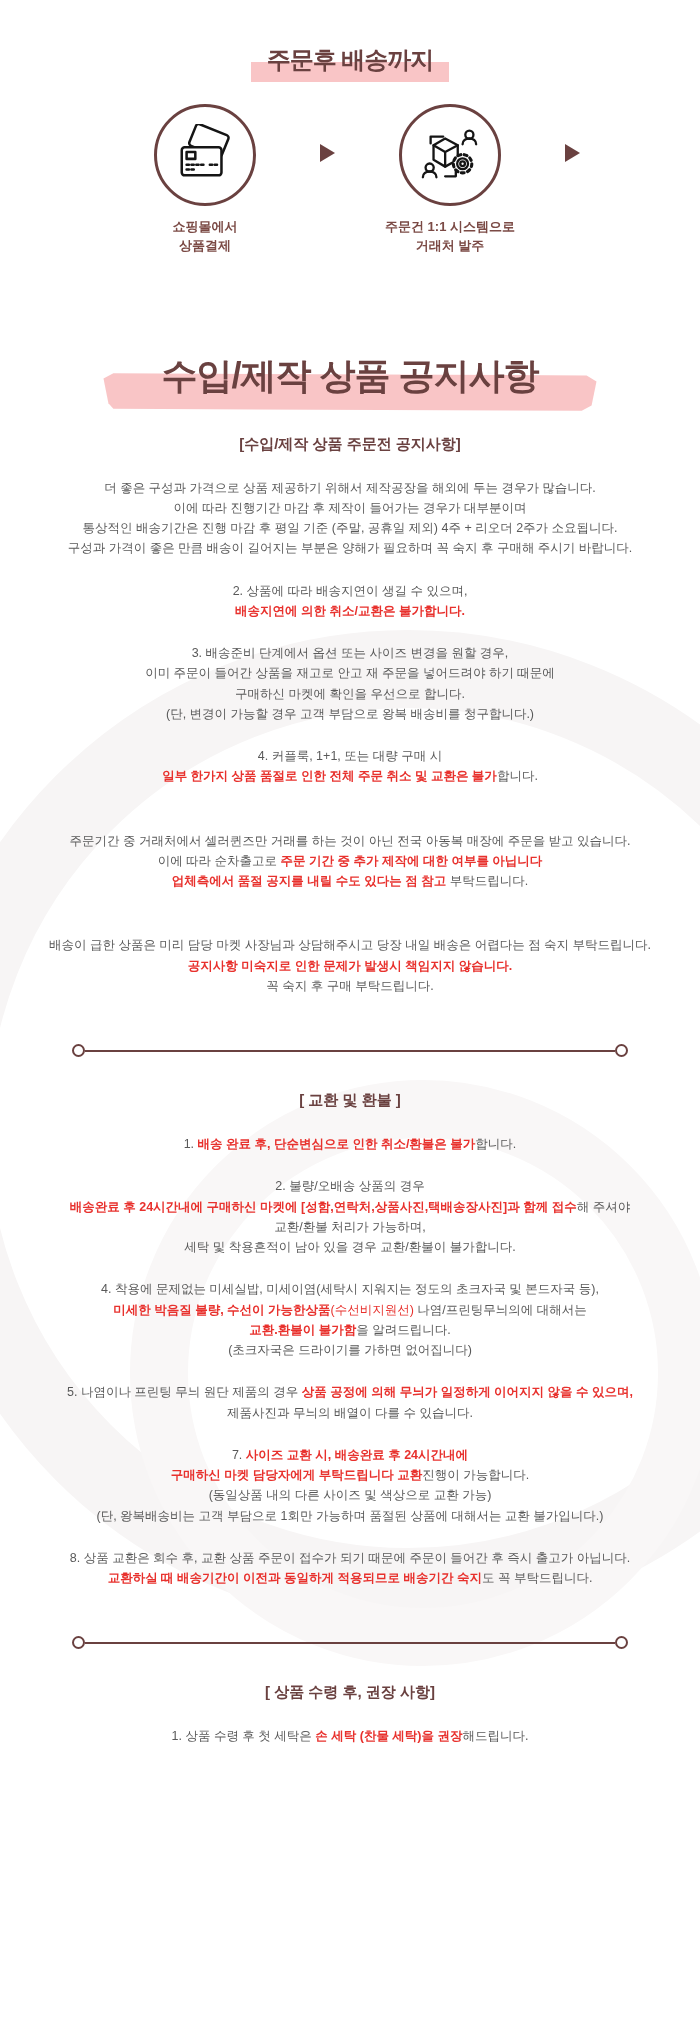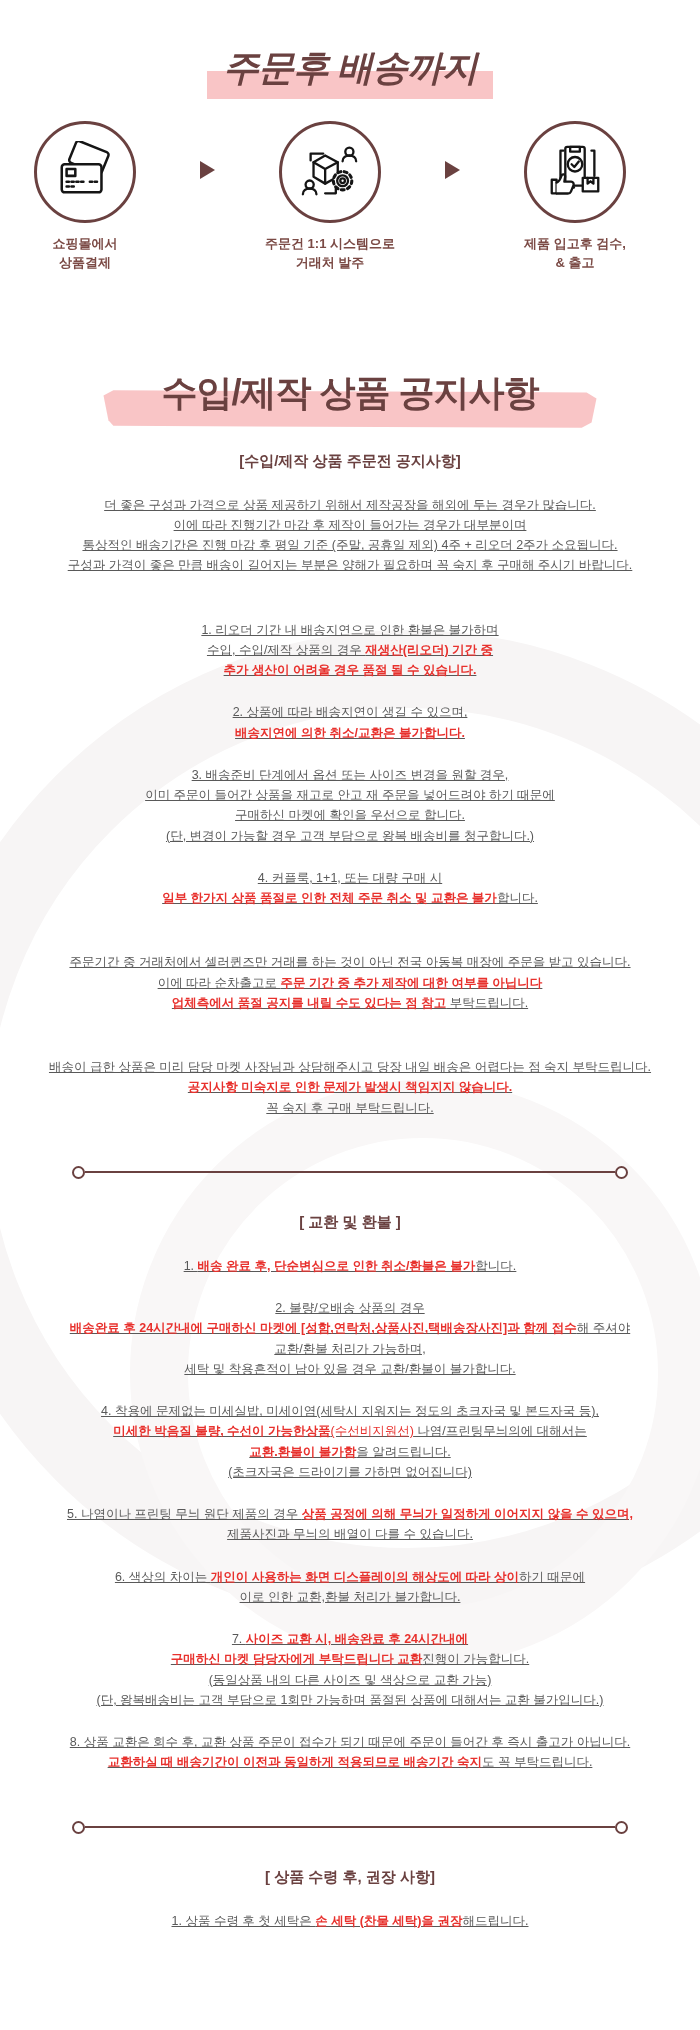--- a/index.html
+++ b/index.html
@@ -5,39 +5,39 @@
   html,body{margin:0;padding:0;background:#ffffff;}
   body{font-family:"Liberation Sans","DejaVu Sans",sans-serif;}
   .page{position:relative;width:700px;height:2030px;margin:0 auto;background:#fff;overflow:hidden;}
   .content{position:relative;z-index:1;padding-top:44px;}
   
   .wm{position:absolute;border-radius:50%;z-index:0;}
   .wm1{top:630px;left:-90px;width:840px;height:840px;border:78px solid #f7f5f5;}
   .wm2{top:1080px;left:130px;width:470px;height:470px;border:58px solid #f9f7f7;}
   
   h1,h2{margin:0;text-align:center;color:#6a4140;font-weight:800;letter-spacing:-1px;}
-  h1{font-size:36px;font-style:italic;}
+  h1{font-size:24px;}
   h2{font-size:36px;margin-top:96px;}
   .hl{position:relative;display:inline-block;padding:0 6px;}
   .hl::before{content:"";position:absolute;background:#f9c5c6;z-index:-1;}
   .hl1::before{top:56%;bottom:-6px;left:-10px;right:-10px;}
   .hl2::before{top:44%;bottom:-10px;left:-52px;right:-52px;
     clip-path:polygon(0 14%,2% 0,98% 6%,100% 22%,99% 86%,97% 100%,2% 95%,1% 80%);}
   
-  .process{display:flex;align-items:flex-start;gap:30px;margin-top:28px;}
+  .process{display:flex;align-items:flex-start;justify-content:center;gap:30px;margin-top:28px;}
   .step{display:flex;flex-direction:column;align-items:center;width:170px;}
   .circle{width:96px;height:96px;border:3px solid #6a4140;border-radius:50%;
     display:flex;align-items:center;justify-content:center;background:#fff;}
   .circle svg{width:62px;height:62px;}
   .step-label{margin-top:12px;color:#7b4a45;font-size:13px;line-height:1.45;text-align:center;white-space:pre-line;font-weight:600;}
   .arrow-tri{margin-top:40px;width:0;height:0;border-left:15px solid #6a4140;border-top:9px solid transparent;border-bottom:9px solid transparent;}
   
   main{display:block;text-align:center;}
   .sec-h{color:#6a4140;font-weight:700;font-size:15px;margin:34px 8px 24px;text-align:center;}
-  .block{margin:0 0 22px;color:#595959;font-size:12.5px;line-height:1.62;text-align:center;text-decoration:underline;}
+  .block{margin:0 0 22px;color:#595959;font-size:12.5px;line-height:1.62;text-align:center;}
   .block.gap{margin-top:44px;}
   .red{color:#e8312d;font-weight:700;}
   .redn{color:#e8312d;}
   .divider{display:flex;align-items:center;margin:48px 72px 14px;}
   .divider .dot{width:9px;height:9px;border:2px solid #6a4140;border-radius:50%;background:#fff;flex:0 0 auto;}
   .divider .line{flex:1;height:2px;background:#6a4140;}
 </style>
 </head>
 <body>
 
@@ -85,63 +85,42 @@
               <circle cx="45" cy="41" r="2.4"></circle>
             </g>
           </svg>
         </div>
         <div class="step-label">주문건 1:1 시스템으로
 거래처 발주</div>
       </div>
 
       <div class="arrow-tri"></div>
 
-      <div class="step">
-        <div class="circle">
-          <svg viewBox="0 0 64 64" aria-hidden="true">
-            <g fill="none" stroke="#151515" stroke-width="2.4" stroke-linejoin="round" stroke-linecap="round">
-              <path d="M20 10h-3v38h14M49 10h3v26"></path>
-              <rect x="22" y="6" width="20" height="40" rx="2" fill="#fff"></rect>
-              <path d="M27 6h10v5H27z" fill="#fff"></path>
-              <circle cx="32" cy="24" r="7.5"></circle>
-              <path d="M28.5 24l2.8 2.8 4.6-5.6"></path>
-              <path d="M8 40h5v14H8z" fill="#fff"></path>
-              <path d="M13 43c3-1 4-4 5-7 .8-2.4 4-1.8 3.8 1l-.8 5h7c2 0 3.2 1.8 2.4 3.8l-2.6 6.4c-.6 1.4-1.8 2-3.2 2H13" fill="#fff"></path>
-              <rect x="40" y="38" width="16" height="14" fill="#fff"></rect>
-              <path d="M45 38v6l3-2.4 3 2.4v-6"></path>
-            </g>
-          </svg>
-        </div>
-        <div class="step-label">제품 입고후 검수,
-&amp; 출고</div>
-      </div>
     </div>
 
     <h2><span class="hl hl2">수입/제작 상품 공지사항</span></h2>
 
     <main>
         <h3 class="sec-h">[수입/제작 상품 주문전 공지사항]</h3>
         <p class="block"><span>더 좋은 구성과 가격으로 상품 제공하기 위해서 제작공장을 해외에 두는 경우가 많습니다.</span><br><span>이에 따라 진행기간 마감 후 제작이 들어가는 경우가 대부분이며</span><br><span>통상적인 배송기간은 진행 마감 후 평일 기준 (주말, 공휴일 제외) 4주 + 리오더 2주가 소요됩니다.</span><br><span>구성과 가격이 좋은 만큼 배송이 길어지는 부분은 양해가 필요하며 꼭 숙지 후 구매해 주시기 바랍니다.</span></p>
-        <p class="block gap"><span>1. 리오더 기간 내 배송지연으로 인한 환불은 불가하며</span><br><span>수입, 수입/제작 상품의 경우 </span><span class="red">재생산(리오더) 기간 중</span><br><span class="red">추가 생산이 어려울 경우 품절 될 수 있습니다.</span></p>
         <p class="block"><span>2. 상품에 따라 배송지연이 생길 수 있으며,</span><br><span class="red">배송지연에 의한 취소/교환은 불가합니다.</span></p>
         <p class="block"><span>3. 배송준비 단계에서 옵션 또는 사이즈 변경을 원할 경우,</span><br><span>이미 주문이 들어간 상품을 재고로 안고 재 주문을 넣어드려야 하기 때문에</span><br><span>구매하신 마켓에 확인을 우선으로 합니다.</span><br><span>(단, 변경이 가능할 경우 고객 부담으로 왕복 배송비를 청구합니다.)</span></p>
         <p class="block"><span>4. 커플룩, 1+1, 또는 대량 구매 시</span><br><span class="red">일부 한가지 상품 품절로 인한 전체 주문 취소 및 교환은 불가</span><span>합니다.</span></p>
         <p class="block gap"><span>주문기간 중 거래처에서 셀러퀸즈만 거래를 하는 것이 아닌 전국 아동복 매장에 주문을 받고 있습니다.</span><br><span>이에 따라 순차출고로 </span><span class="red">주문 기간 중 추가 제작에 대한 여부를 아닙니다</span><br><span class="red">업체측에서 품절 공지를 내릴 수도 있다는 점 참고</span><span> 부탁드립니다.</span></p>
         <p class="block gap"><span>배송이 급한 상품은 미리 담당 마켓 사장님과 상담해주시고 당장 내일 배송은 어렵다는 점 숙지 부탁드립니다.</span><br><span class="red">공지사항 미숙지로 인한 문제가 발생시 책임지지 않습니다.</span><br><span>꼭 숙지 후 구매 부탁드립니다.</span></p>
         <div class="divider">
           <span class="dot"></span>
           <span class="line"></span>
           <span class="dot"></span>
         </div>
         <h3 class="sec-h">[ 교환 및 환불 ]</h3>
         <p class="block"><span>1. </span><span class="red">배송 완료 후, 단순변심으로 인한 취소/환불은 불가</span><span>합니다.</span></p>
         <p class="block"><span>2. 불량/오배송 상품의 경우</span><br><span class="red">배송완료 후 24시간내에 구매하신 마켓에 [성함,연락처,상품사진,택배송장사진]과 함께 접수</span><span>해 주셔야</span><br><span>교환/환불 처리가 가능하며,</span><br><span>세탁 및 착용흔적이 남아 있을 경우 교환/환불이 불가합니다.</span></p>
         <p class="block"><span>4. 착용에 문제없는 미세실밥, 미세이염(세탁시 지워지는 정도의 초크자국 및 본드자국 등),</span><br><span class="red">미세한 박음질 불량, 수선이 가능한상품</span><span class="redn">(수선비지원선)</span><span> 나염/프린팅무늬의에 대해서는</span><br><span class="red">교환.환불이 불가함</span><span>을 알려드립니다.</span><br><span>(초크자국은 드라이기를 가하면 없어집니다)</span></p>
         <p class="block"><span>5. 나염이나 프린팅 무늬 원단 제품의 경우 </span><span class="red">상품 공정에 의해 무늬가 일정하게 이어지지 않을 수 있으며,</span><br><span>제품사진과 무늬의 배열이 다를 수 있습니다.</span></p>
-        <p class="block"><span>6. 색상의 차이는 </span><span class="red">개인이 사용하는 화면 디스플레이의 해상도에 따라 상이</span><span>하기 때문에</span><br><span>이로 인한 교환,환불 처리가 불가합니다.</span></p>
         <p class="block"><span>7. </span><span class="red">사이즈 교환 시, 배송완료 후 24시간내에</span><br><span class="red">구매하신 마켓 담당자에게 부탁드립니다 교환</span><span>진행이 가능합니다.</span><br><span>(동일상품 내의 다른 사이즈 및 색상으로 교환 가능)</span><br><span>(단, 왕복배송비는 고객 부담으로 1회만 가능하며 품절된 상품에 대해서는 교환 불가입니다.)</span></p>
         <p class="block"><span>8. 상품 교환은 회수 후, 교환 상품 주문이 접수가 되기 때문에 주문이 들어간 후 즉시 출고가 아닙니다.</span><br><span class="red">교환하실 때 배송기간이 이전과 동일하게 적용되므로 배송기간 숙지</span><span>도 꼭 부탁드립니다.</span></p>
         <div class="divider">
           <span class="dot"></span>
           <span class="line"></span>
           <span class="dot"></span>
         </div>
         <h3 class="sec-h">[ 상품 수령 후, 권장 사항]</h3>
         <p class="block"><span>1. 상품 수령 후 첫 세탁은 </span><span class="red">손 세탁 (찬물 세탁)을 권장</span><span>해드립니다.</span></p>
       </main>

